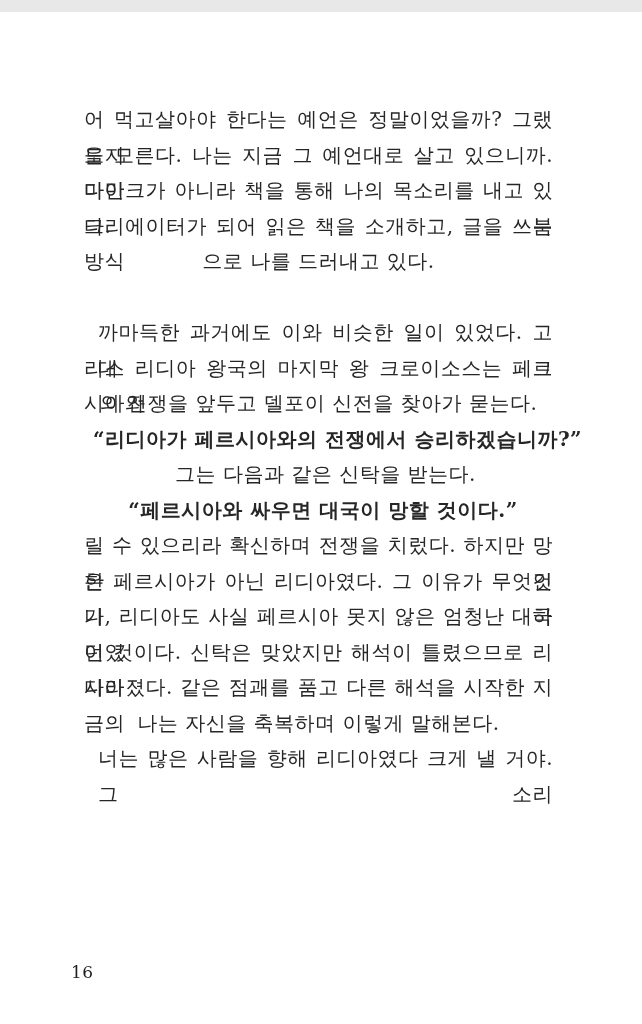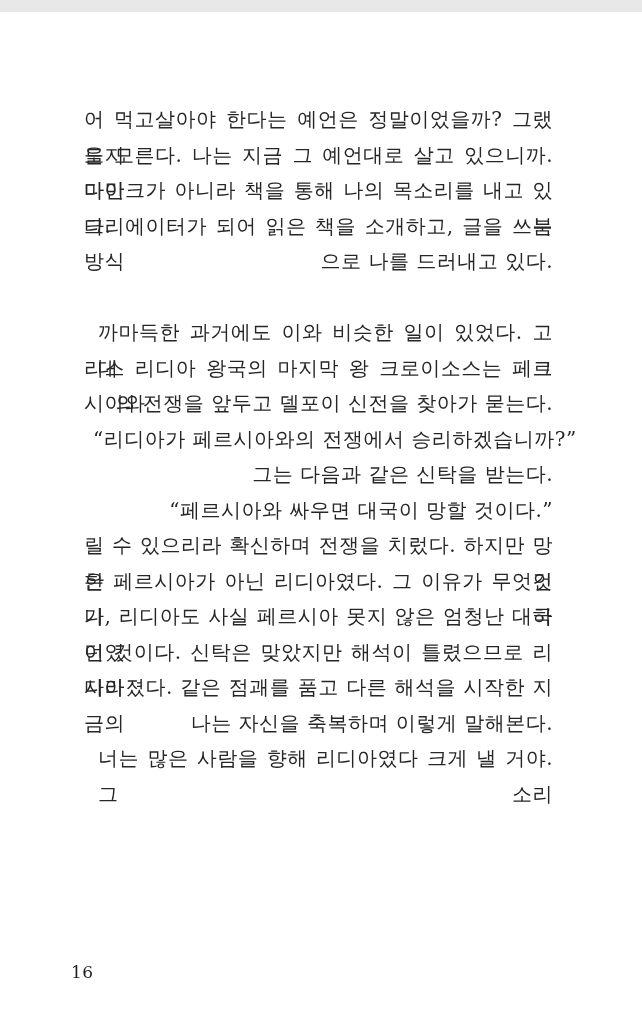--- a/index.html
+++ b/index.html
@@ -21,29 +21,29 @@
     width: 469px;
   }
   .paragraph { margin: 0; }
   .paragraph.gap-after { margin-bottom: 35.5px; }
   .line {
     height: 35.5px;
     line-height: 35.5px;
     font-size: 20px;
     letter-spacing: 0.5px;
     white-space: nowrap;
-    text-align: right;
+    text-align: center;
   }
   .line.j {
     white-space: normal;
     text-align: justify;
     text-align-last: justify;
   }
   .line.ind { padding-left: 14px; }
-  .line.qind { padding-left: 9px; }
+  .line.qind { padding-left: 9px; font-weight: bold; }
   .page-number {
     position: absolute;
     left: 71px;
     top: 945px;
     height: 30px;
     line-height: 30px;
     font-size: 17px;
     letter-spacing: 0.5px;
     color: #1f1f1f;
   }

